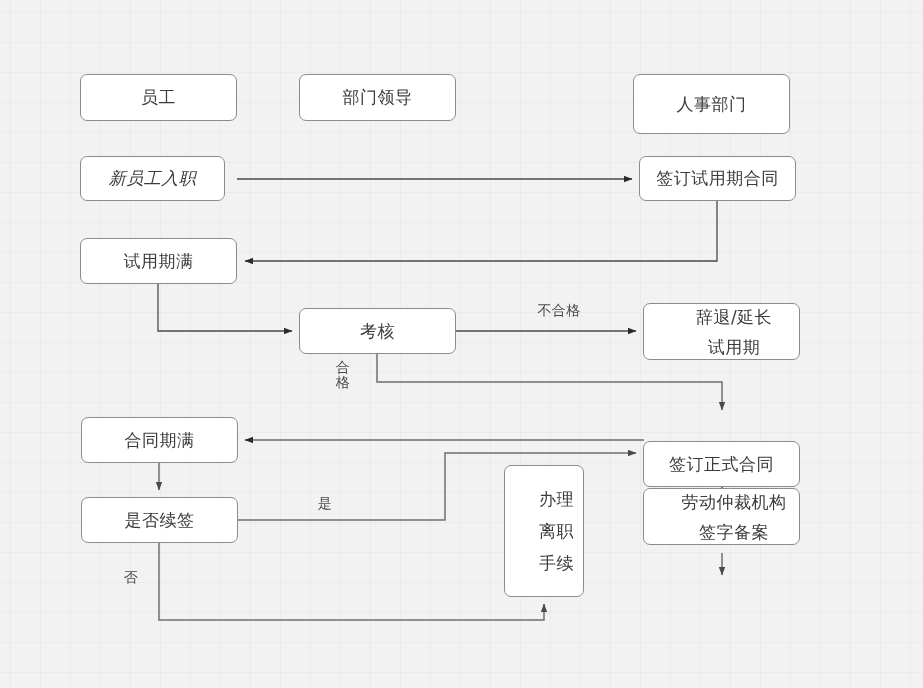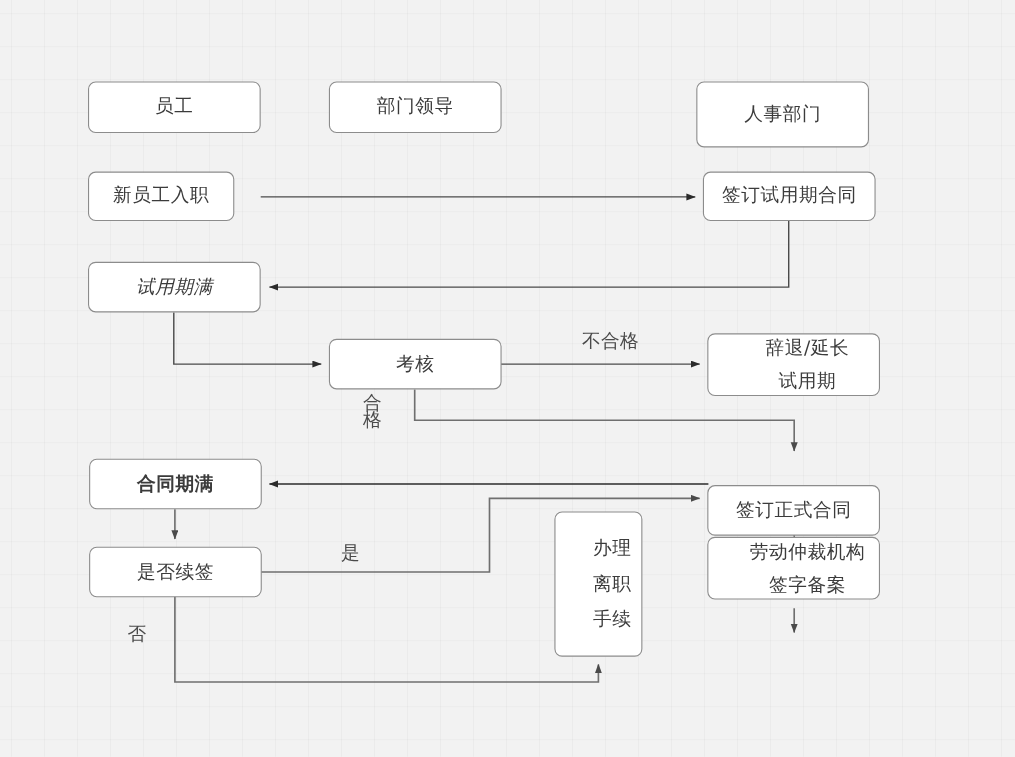--- a/index.html
+++ b/index.html
@@ -51,25 +51,25 @@
   .node.lane {
     font-size: 17px;
   }
   .node.tall {
     line-height: 30px;
     padding-left: 25px;
   }
   .edge-label {
     position: absolute;
     color: #4a4a4a;
-    font-size: 17px;
+    font-size: 14px;
     line-height: 15px;
     letter-spacing: 0.3px;
     white-space: pre-line;
-    text-align: left;
+    text-align: center;
   }
 </style>
 </head>
 <body>
 
 <div id="canvas">
 
   <svg id="edges" width="923" height="688" viewBox="0 0 923 688">
     <defs>
       <marker id="arrow" markerWidth="9" markerHeight="9" refX="8" refY="3.2" orient="auto" markerUnits="userSpaceOnUse">
@@ -100,38 +100,38 @@
 
     <path d="M237,520 L445,520 L445,453 L636,453" fill="none" stroke="#6f6f6f" stroke-width="1.5" marker-end="url(#arrowg)"></path>
 
     <path d="M159,542 L159,620 L544,620 L544,604" fill="none" stroke="#6f6f6f" stroke-width="1.5" marker-end="url(#arrowg)"></path>
   </svg>
 
   <div class="node lane" style="left:80px; top:74px; width:157px; height:47px;">员工</div>
   <div class="node lane" style="left:299px; top:74px; width:157px; height:47px;">部门领导</div>
   <div class="node lane" style="left:633px; top:74px; width:157px; height:60px;">人事部门</div>
 
-  <div class="node" style="left:80px; top:156px; width:133px; height:45px;">新员工入职</div>
+  <div class="node" style="left:80px; top:156px; width:145px; height:45px;font-style:italic;">新员工入职</div>
 
   <div class="node" style="left:639px; top:156px; width:157px; height:45px;">签订试用期合同</div>
 
-  <div class="node" style="left:80px; top:238px; width:157px; height:46px;font-style:italic;">试用期满</div>
+  <div class="node" style="left:80px; top:238px; width:157px; height:46px;">试用期满</div>
 
   <div class="node" style="left:299px; top:308px; width:157px; height:46px;">考核</div>
 
   <div class="node tall" style="left:643px; top:303px; width:157px; height:57px;">辞退/延长
 试用期</div>
 
   <div class="node" style="left:643px; top:417px; width:157px; height:46px;margin-top:24px;">签订正式合同</div>
 
   <div class="node tall" style="left:643px; top:488px; width:157px; height:57px;">劳动仲裁机构
 签字备案</div>
 
 
-  <div class="node" style="left:81px; top:417px; width:157px; height:46px;font-weight:bold;">合同期满</div>
+  <div class="node" style="left:81px; top:417px; width:157px; height:46px;">合同期满</div>
 
   <div class="node" style="left:81px; top:497px; width:157px; height:46px;">是否续签</div>
 
   <div class="node tall" style="left:504px; top:465px; width:80px; height:132px; line-height:32px;">办理
 离职
 手续</div>
 
   <div class="edge-label" style="left:529px; top:303px; width:60px;">不合格</div>
 
   <div class="edge-label" style="left:330px; top:360px; width:26px;">合

